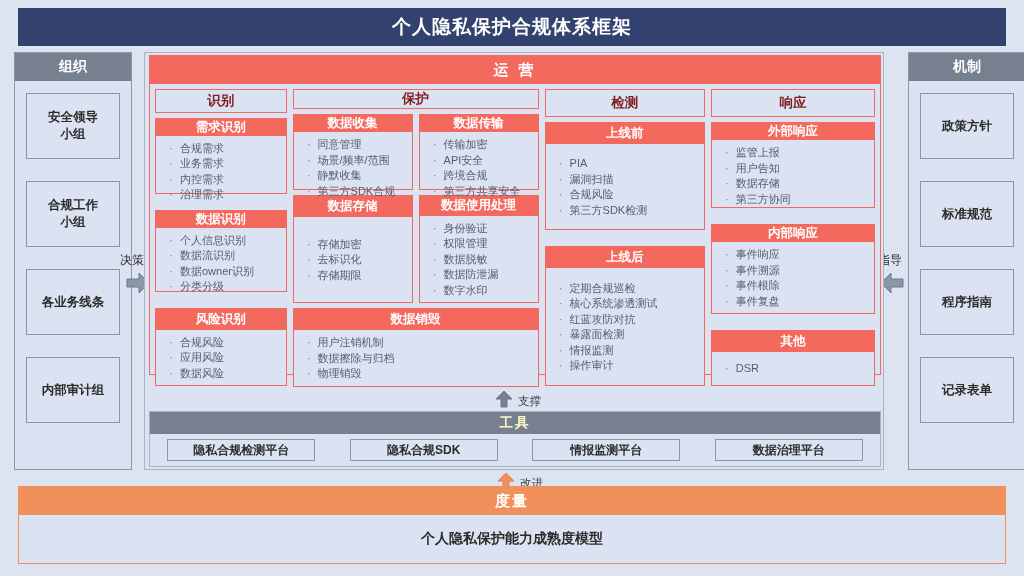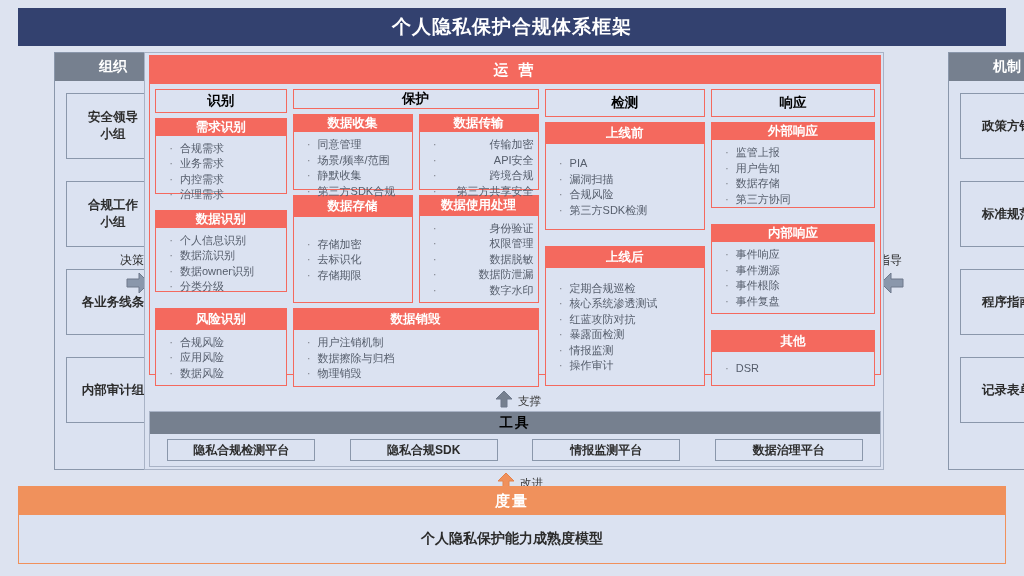--- a/index.html
+++ b/index.html
@@ -15,21 +15,21 @@
   .title-bar {
     position: absolute; left: 18px; top: 8px; width: 988px; height: 38px;
     background: #33416f; color: #ffffff;
     display: flex; align-items: center; justify-content: center;
     font-size: 19px; font-weight: bold; letter-spacing: 1px;
   }
 
   
   .side-col {
     position: absolute; top: 52px; width: 118px; height: 418px;
-    background: #dbe2f1; border: 1px solid #8a97ab; margin-left: 40px;
+    background: #dbe2f1; border: 1px solid #8a97ab;
   }
   .side-col.left  { left: 14px; }
   .side-col.right { left: 908px; }
   .side-head {
     height: 28px; background: #76808f; color: #fff;
     display: flex; align-items: center; justify-content: center;
     font-size: 14px; font-weight: bold;
   }
   .side-body { padding: 12px 11px 0 11px; }
   .side-card {
@@ -76,21 +76,21 @@
   }
   .ops-col { display: flex; flex-direction: column; }
   .ops-col.identify { width: 133px; }
   .ops-col.protect  { width: 246px; }
   .ops-col.detect   { width: 162px; }
   .ops-col.respond  { width: 166px; }
 
   .col-head {
     height: 28px; border: 1px solid #f4695e; background: #dbe2f1;
     display: flex; align-items: center; justify-content: center;
-    font-size: 13.5px; font-weight: bold; color: #000000;
+    font-size: 13.5px; font-weight: bold; color: #7f1d1d;
     margin-bottom: 5px;
   }
 
   
   .card {
     border: 1px solid #f4695e; background: #dbe2f1;
     display: flex; flex-direction: column; margin-bottom: 16px;
   }
   .card:last-child { margin-bottom: 0; }
   .card-head {
@@ -108,35 +108,35 @@
   ul.items li::before {
     content: "·"; position: absolute; left: 9px; top: -1px;
     color: #8a8f99; font-size: 13px;
   }
 
   
   .protect-rows { display: flex; flex-direction: column; height: 100%; }
   .protect-row { display: flex; gap: 6px; }
   .protect-row .card { margin-bottom: 5px; }
   .p-left  { width: 120px; justify-content: space-between; }
-  .p-right { width: 120px; text-align: right; }
+  .p-right { width: 120px; }
   .p-full  { width: 246px; }
 
   
   .support-arrow { position: absolute; left: 350px; top: 337px; display: flex; align-items: center; }
   .improve-arrow { position: absolute; left: 497px; top: 472px; display: flex; align-items: center; }
   .vlabel { font-size: 11.5px; color: #3a3a3a; margin-left: 5px; }
 
   
   .tools {
     position: absolute; left: 4px; top: 358px; width: 732px; height: 56px;
     border: 1px solid #a9b3c6; background: #dbe2f1;
   }
   .tools-head {
-    height: 22px; background: #76808f; color: #000000;
+    height: 22px; background: #76808f; color: #fef9c3;
     display: flex; align-items: center; justify-content: center;
     font-size: 13.5px; font-weight: bold; letter-spacing: 2px;
   }
   .tools-row { display: flex; justify-content: space-around; align-items: center; height: 32px; }
   .tool-btn {
     width: 148px; height: 22px; border: 1px solid #8a97ab; background: #dbe2f1;
     display: flex; align-items: center; justify-content: center;
     font-size: 12px; font-weight: bold; color: #2c2c2c;
   }
 

